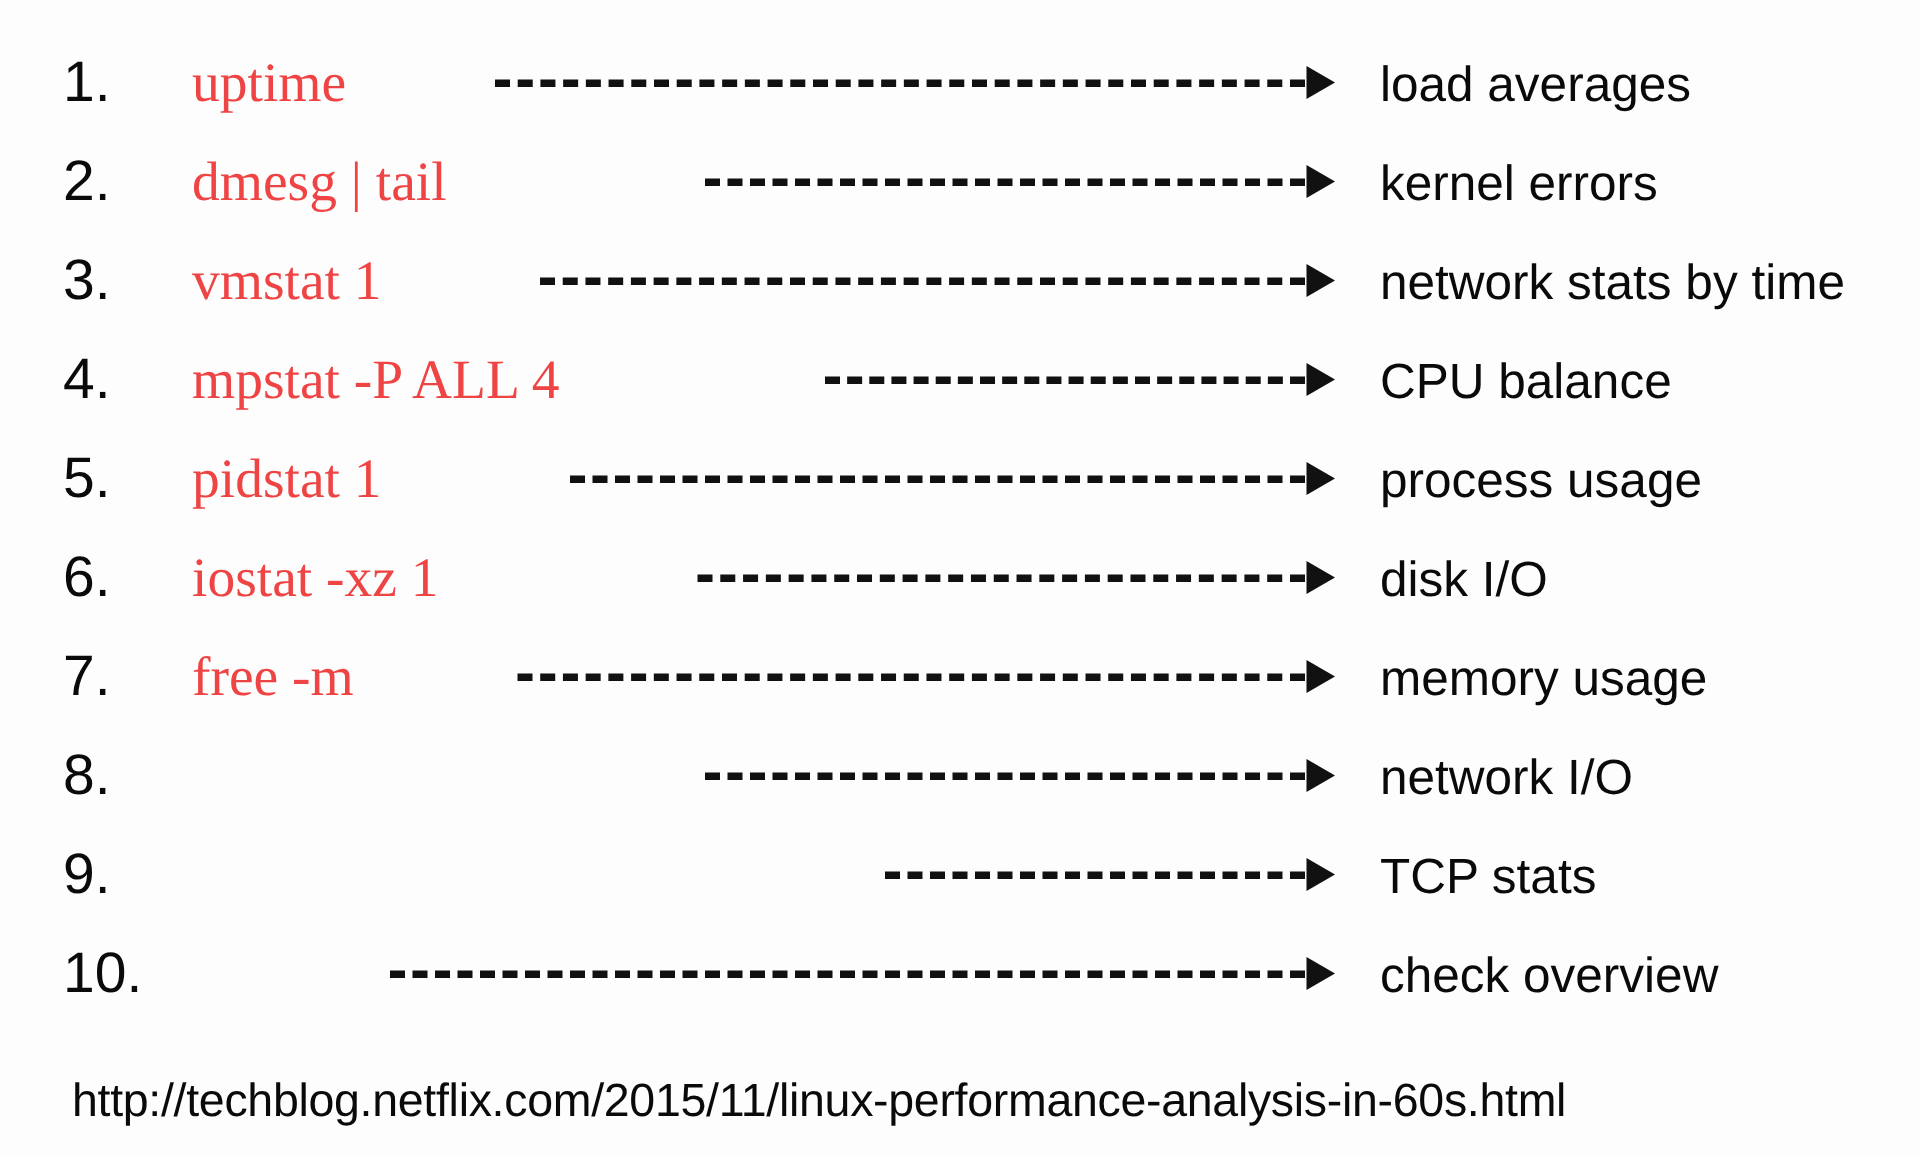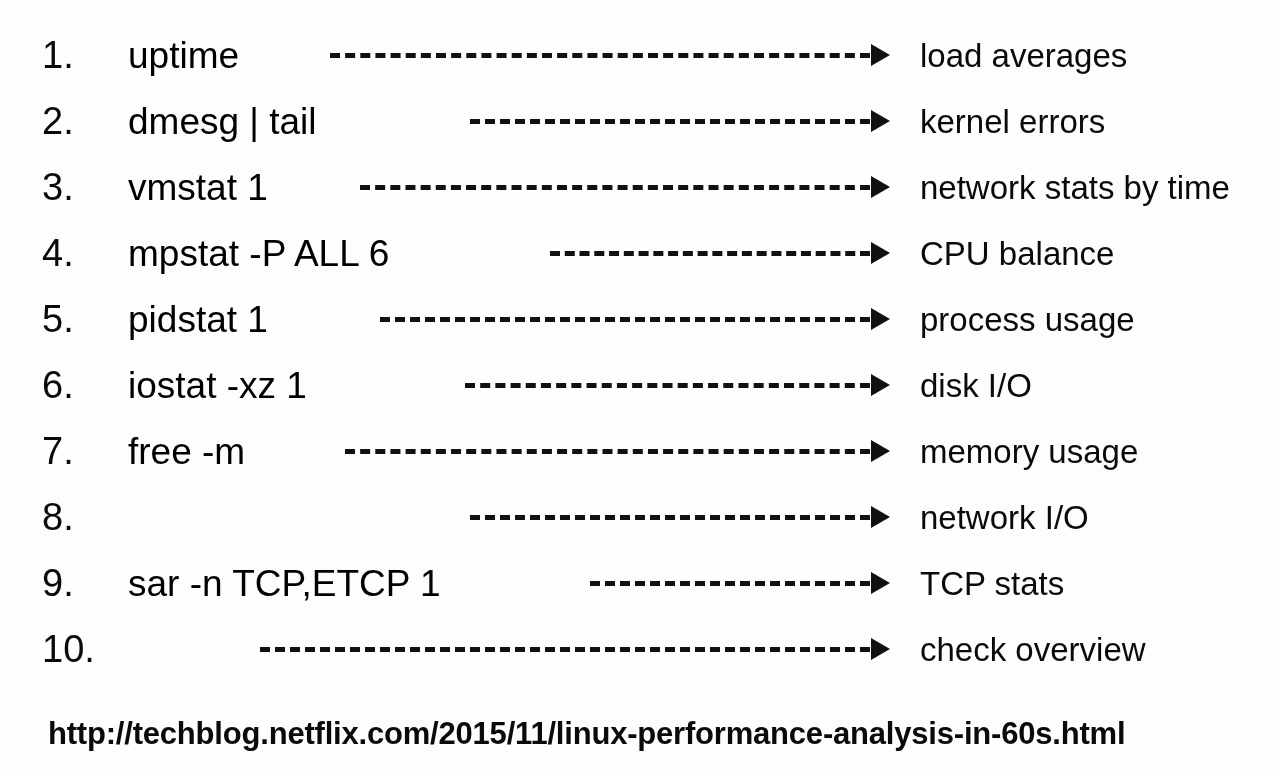--- a/index.html
+++ b/index.html
@@ -56,25 +56,25 @@
     line-height: 1;
   }
 
   .row-command {
     position: absolute;
     left: 128px;
     top: 0;
     height: 66px;
     display: flex;
     align-items: center;
-    font-family: Liberation Sans, sans-serif;
+    font-family: Liberation Serif, serif;
     font-size: 37px;
     font-weight: 400;
     white-space: pre;
-    color: #000000;
+    color: #ef4444;
     line-height: 1;
   }
 
   
   .leader {
     position: absolute;
     top: 0;
     right: 390px;      
     height: 66px;
     display: flex;
@@ -113,21 +113,21 @@
     line-height: 1;
   }
 
   
   #source-url {
     position: absolute;
     left: 48px;
     top: 716px;
     font-family: "Liberation Sans", sans-serif;
     font-size: 31px;
-    font-weight: 700;
+    font-weight: 400;
     color: #0a0a0a;
     white-space: nowrap;
     letter-spacing: -0.2px;
   }
 </style>
 </head>
 <body>
 
 <div id="slide">
 
@@ -154,21 +154,21 @@
         <div class="row-number">3.</div>
         <div class="row-command">vmstat 1</div>
         <div class="leader">
           <span class="leader-line" style="width: 510px;"></span>
           <span class="leader-head"></span>
         </div>
         <div class="row-label">network stats by time</div>
       </div>
       <div class="cmd-row">
         <div class="row-number">4.</div>
-        <div class="row-command">mpstat -P ALL 6</div>
+        <div class="row-command">mpstat -P ALL 4</div>
         <div class="leader">
           <span class="leader-line" style="width: 320px;"></span>
           <span class="leader-head"></span>
         </div>
         <div class="row-label">CPU balance</div>
       </div>
       <div class="cmd-row">
         <div class="row-number">5.</div>
         <div class="row-command">pidstat 1</div>
         <div class="leader">
@@ -198,21 +198,20 @@
       <div class="cmd-row">
         <div class="row-number">8.</div>
         <div class="leader">
           <span class="leader-line" style="width: 400px;"></span>
           <span class="leader-head"></span>
         </div>
         <div class="row-label">network I/O</div>
       </div>
       <div class="cmd-row">
         <div class="row-number">9.</div>
-        <div class="row-command">sar -n TCP,ETCP 1</div>
         <div class="leader">
           <span class="leader-line" style="width: 280px;"></span>
           <span class="leader-head"></span>
         </div>
         <div class="row-label">TCP stats</div>
       </div>
       <div class="cmd-row">
         <div class="row-number">10.</div>
         <div class="leader">
           <span class="leader-line" style="width: 610px;"></span>

